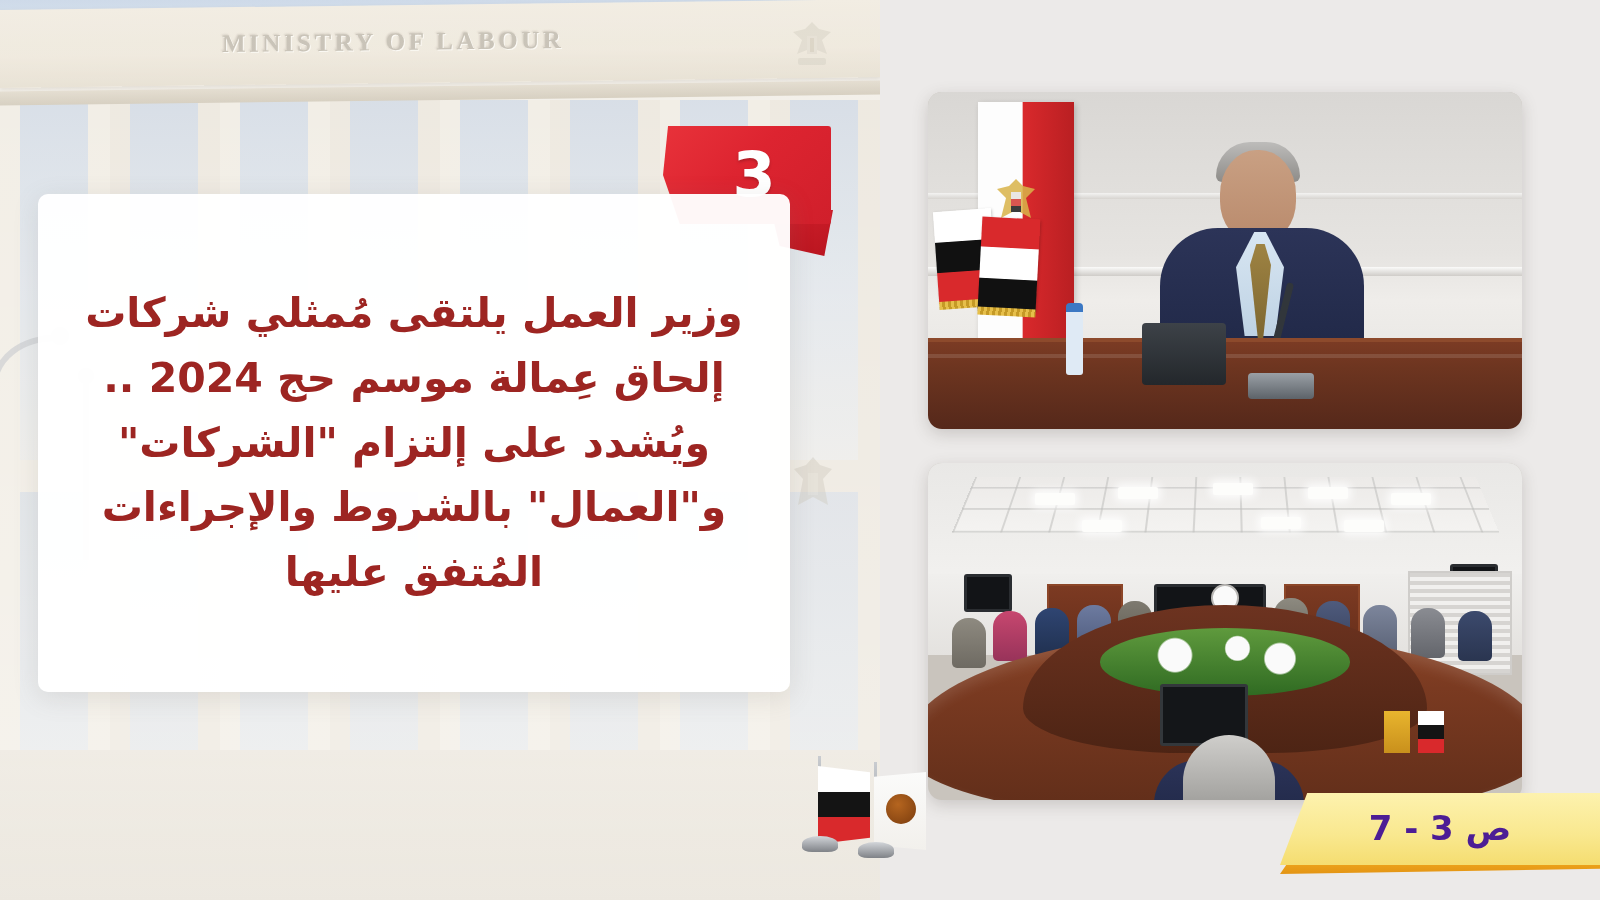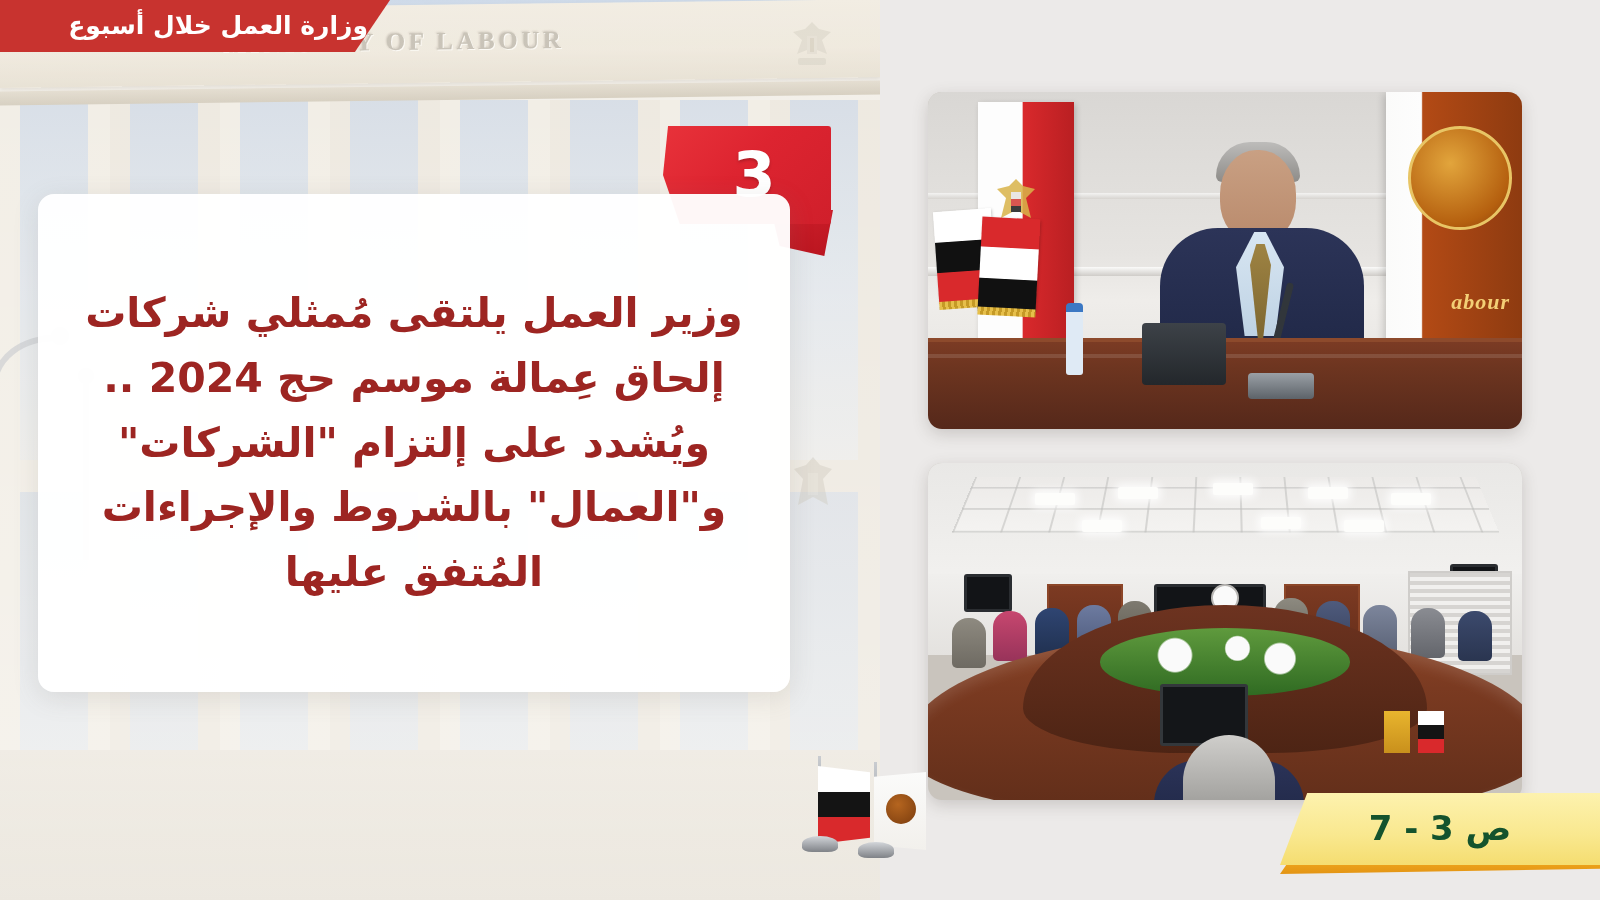--- a/index.html
+++ b/index.html
@@ -126,21 +126,21 @@
     color:#fff; font-size:62px; font-weight:900; line-height:1;
     font-family:"DejaVu Sans", sans-serif;
     text-shadow:0 2px 3px rgba(0,0,0,.22);
     padding-left:14px;
   }
 
   
   .headline-card{
     position:absolute; left:38px; top:194px; width:752px; height:498px;
     background:rgba(255,255,255,.965);
-    border-radius:16px;
+    border-radius:10px;
     box-shadow:0 6px 26px rgba(120,115,105,.16);
     display:flex; align-items:center; justify-content:center;
     padding:26px 46px;
   }
   .headline{
     color:#9d2522;
     font-size:41px; font-weight:700; line-height:1.58;
     text-align:center; direction:rtl;
     font-family:"DejaVu Sans", sans-serif;
   }
@@ -409,21 +409,21 @@
     background:linear-gradient(180deg,#fdf2ae 0%,#f9e88f 58%,#f5dd70 100%);
     clip-path:polygon(8.5% 0, 100% 0, 100% 100%, 0 100%);
   }
   .page-badge .shade{
     position:absolute; left:0; right:0; bottom:-9px; height:14px;
     background:linear-gradient(180deg,#f0a81d,#e39414);
     clip-path:polygon(3% 0, 100% 0, 100% 62%, 0 100%);
   }
   .page-badge .txt{
     position:absolute; inset:0; display:flex; align-items:center; justify-content:center;
-    color:#14532d; font-size:34px; font-weight:700; line-height:1;
+    color:#4c1d95; font-size:34px; font-weight:700; line-height:1;
     direction:rtl; padding-bottom:3px;
   }
 </style>
 </head>
 <body>
 
 <div id="stage">
 
   <div class="bg-photo">
     <div class="bld-sky"></div>
@@ -485,23 +485,20 @@
       <circle cx="96" cy="116" r="8" fill="#b9bcc0" stroke="none"></circle>
     </svg>
     <svg class="plaque" viewBox="0 0 46 66">
       <path d="M23 2 L30 10 L42 14 L33 24 L38 50 L23 42 L8 50 L13 24 L4 14 L16 10 Z" fill="#b9b2a2"></path>
       <rect x="18" y="18" width="10" height="22" fill="#c8c1b1"></rect>
     </svg>
   </div>
 
   <div class="right-panel"></div>
 
-  <div class="red-ribbon">
-    <span class="txt">وزارة العمل خلال أسبوع</span>
-  </div>
 
   <div class="num-flag">
     <div class="fold"></div>
     <div class="body"></div>
     <div class="num">3</div>
   </div>
 
   <div class="headline-card">
     <div class="headline">وزير العمل يلتقى مُمثلي شركات إلحاق عِمالة موسم حج 2024 .. ويُشدد على إلتزام "الشركات" و"العمال" بالشروط والإجراءات المُتفق عليها</div>
   </div>
@@ -522,24 +519,20 @@
     </div>
     <div class="pt-sflag a">
         <div class="pt-fringe"></div>
       </div>
     <div class="pt-sflag b">
         <div class="pt-fringe"></div>
       </div>
     <div class="pt-stand" style="left:22px; bottom:22px;"></div>
     <div class="pt-stand" style="left:66px; bottom:18px;"></div>
 
-    <div class="pt-banner">
-      <div class="circ"></div>
-      <div class="word">abour</div>
-    </div>
 
     <div class="pt-hair"></div>
     <div class="pt-head"></div>
     <div class="pt-suit"></div>
     <div class="pt-shirt"></div>
     <div class="pt-tie"></div>
     <div class="pt-mic"></div>
     <div class="pt-desk"></div>
     <div class="pt-bottle"></div>
     <div class="pt-device"></div>

